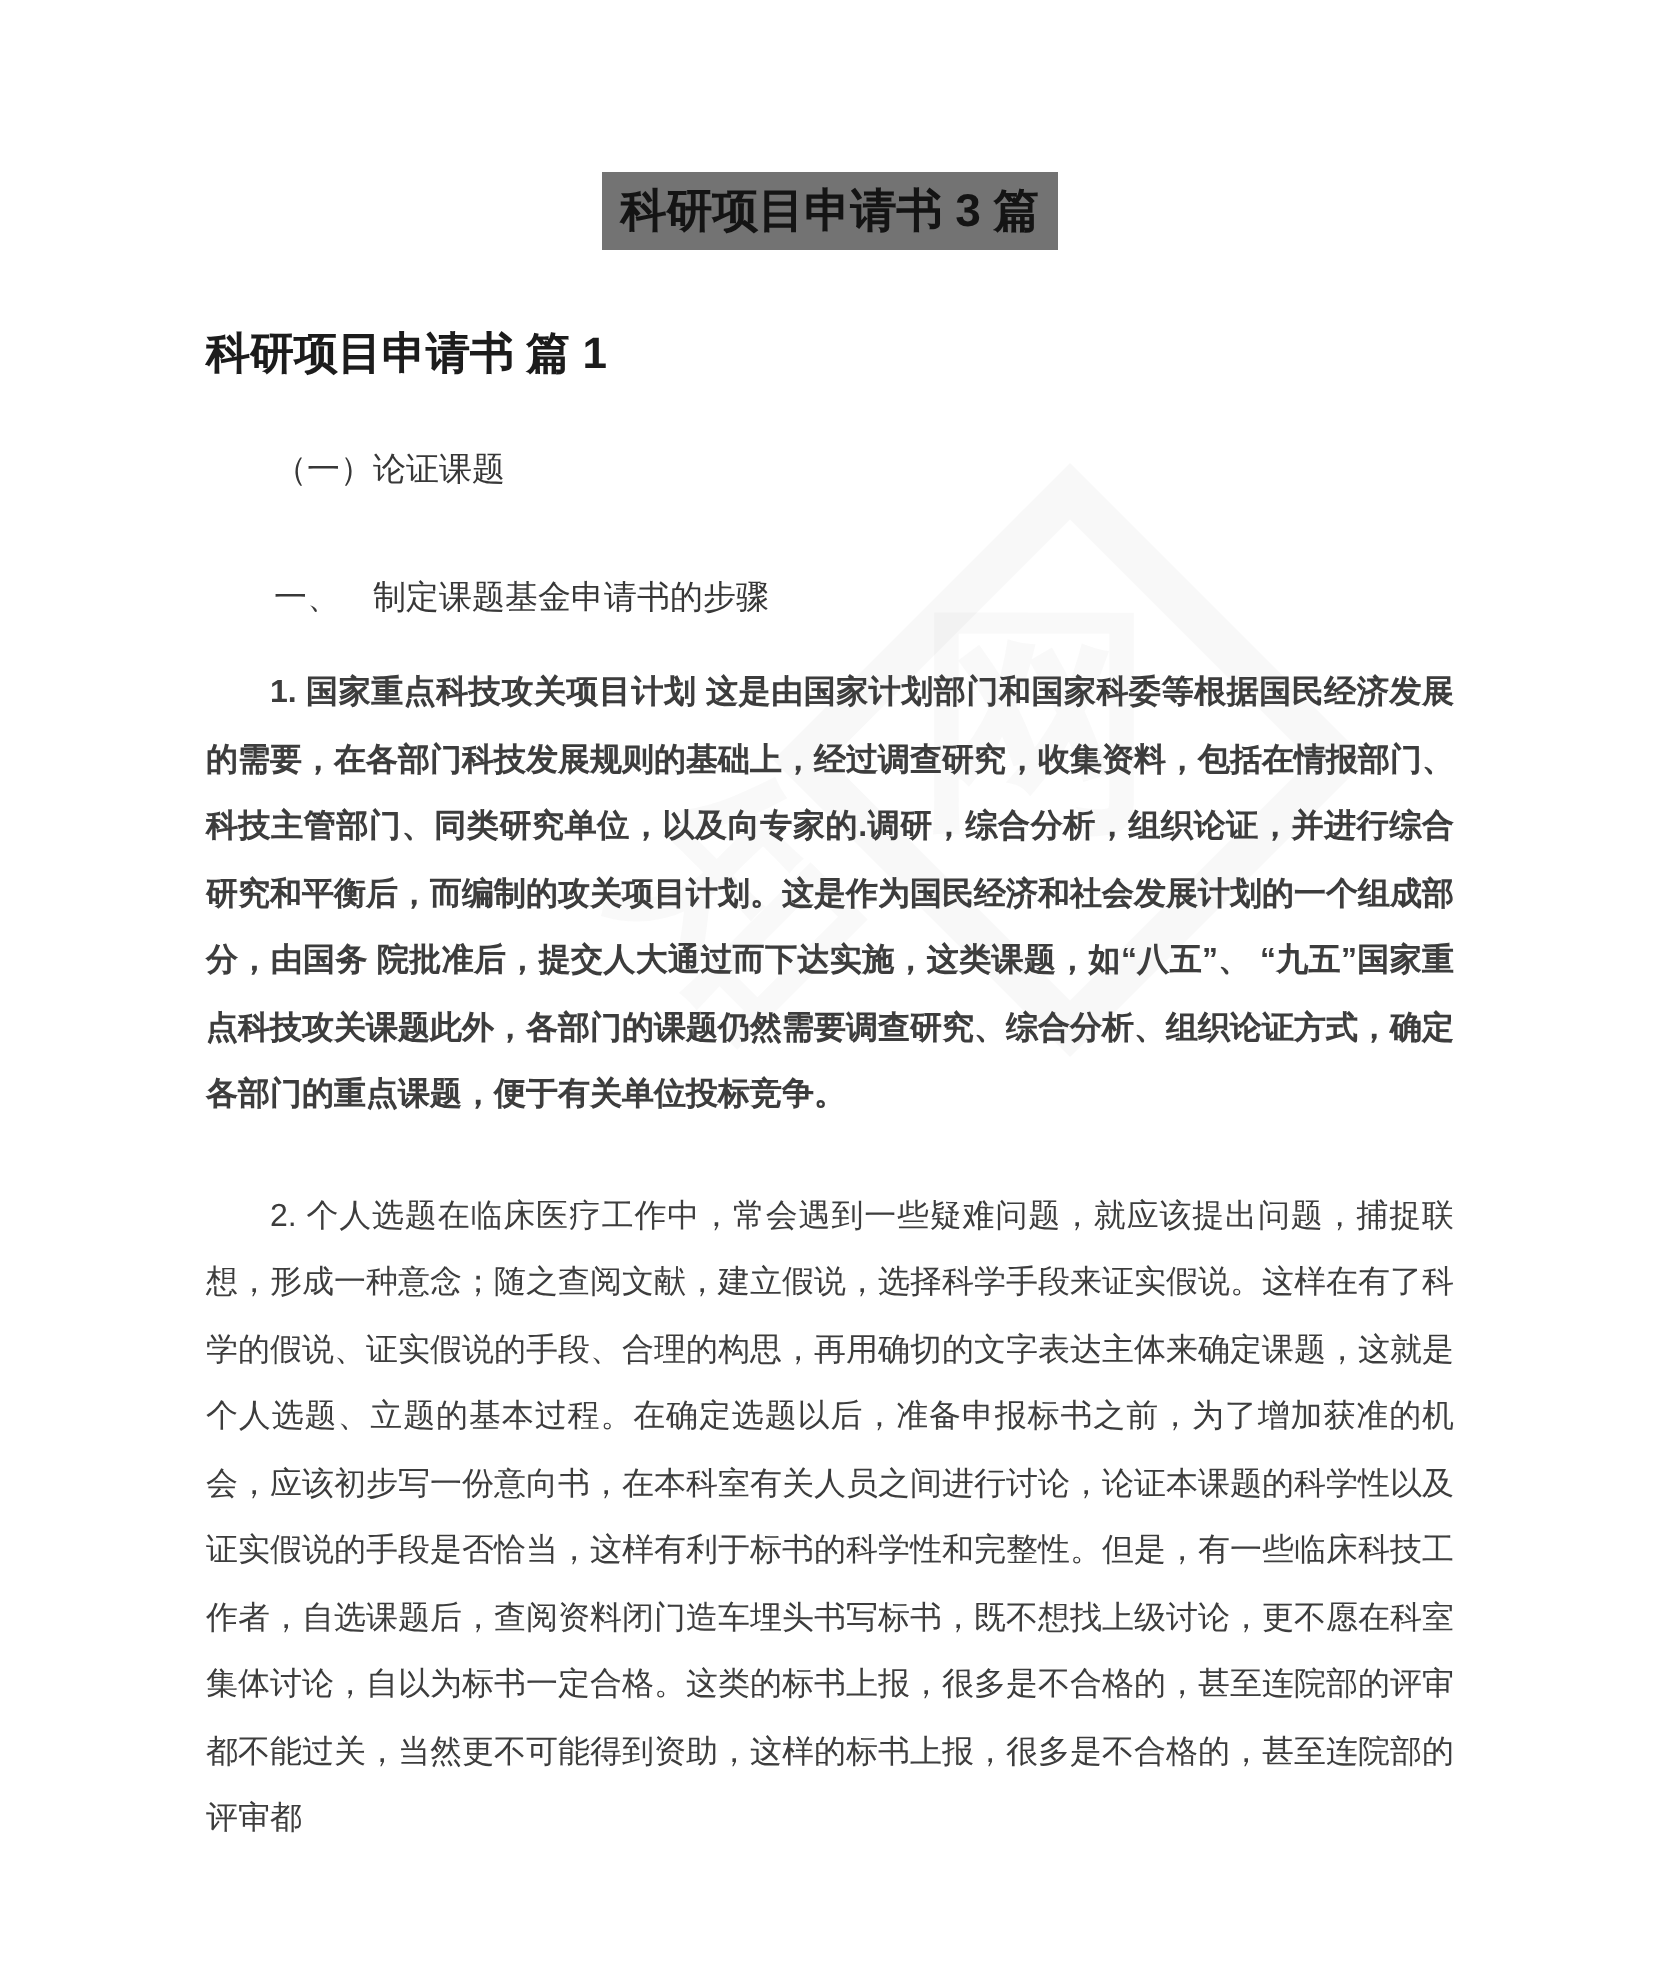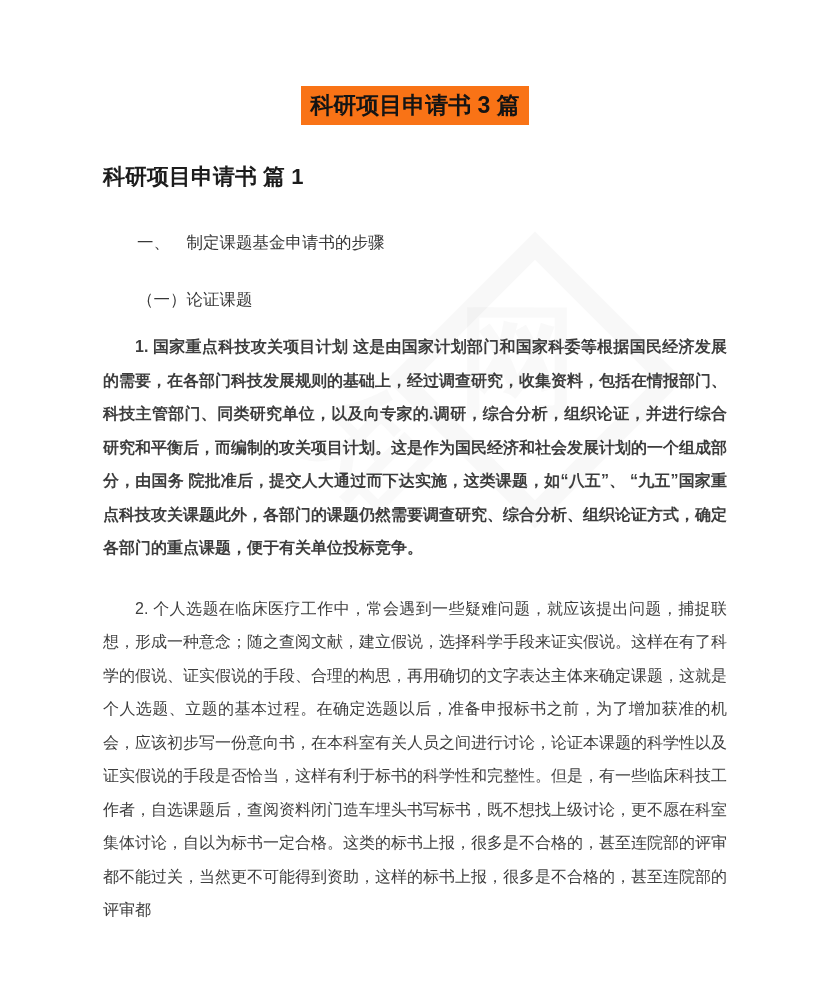--- a/index.html
+++ b/index.html
@@ -67,21 +67,21 @@
     margin: 0;
     padding-top: 86px;
     text-align: center;
     font-size: 23px;
     line-height: 25px;
     font-weight: bold;
     color: #141414;
   }
   .doc-title .highlight {
     display: inline-block;
-    background: #f97316;
+    background: #737373;
     padding: 7px 9px;
     text-align: right;
   }
   .section-heading {
     margin: 40px 103px 0 103px;
     font-size: 22px;
     line-height: 24px;
     font-weight: bold;
     color: #1c1c1c;
   }
@@ -117,22 +117,22 @@
     <div class="wm-glyph-primary">网</div>
     <div class="wm-glyph-secondary">知</div>
   </div>
 
   <div class="content">
 
     <h1 class="doc-title"><span class="highlight">科研项目申请书 3 篇</span></h1>
 
     <h2 class="section-heading">科研项目申请书 篇 1</h2>
 
+    <p class="outline-line outline-sub">（一）论证课题</p>
+
     <p class="outline-line outline-step">一、　制定课题基金申请书的步骤</p>
-
-    <p class="outline-line outline-sub">（一）论证课题</p>
 
     <p class="body-para para-1">1. 国家重点科技攻关项目计划 这是由国家计划部门和国家科委等根据国民经济发展的需要，在各部门科技发展规则的基础上，经过调查研究，收集资料，包括在情报部门、科技主管部门、同类研究单位，以及向专家的.调研，综合分析，组织论证，并进行综合研究和平衡后，而编制的攻关项目计划。这是作为国民经济和社会发展计划的一个组成部分，由国务 院批准后，提交人大通过而下达实施，这类课题，如“八五”、 “九五”国家重点科技攻关课题此外，各部门的课题仍然需要调查研究、综合分析、组织论证方式，确定各部门的重点课题，便于有关单位投标竞争。</p>
 
     <p class="body-para para-2">2. 个人选题在临床医疗工作中，常会遇到一些疑难问题，就应该提出问题，捕捉联想，形成一种意念；随之查阅文献，建立假说，选择科学手段来证实假说。这样在有了科学的假说、证实假说的手段、合理的构思，再用确切的文字表达主体来确定课题，这就是个人选题、立题的基本过程。在确定选题以后，准备申报标书之前，为了增加获准的机会，应该初步写一份意向书，在本科室有关人员之间进行讨论，论证本课题的科学性以及证实假说的手段是否恰当，这样有利于标书的科学性和完整性。但是，有一些临床科技工作者，自选课题后，查阅资料闭门造车埋头书写标书，既不想找上级讨论，更不愿在科室集体讨论，自以为标书一定合格。这类的标书上报，很多是不合格的，甚至连院部的评审都不能过关，当然更不可能得到资助，这样的标书上报，很多是不合格的，甚至连院部的评审都</p>
 
   </div>
 </div>
 
 </body></html>

